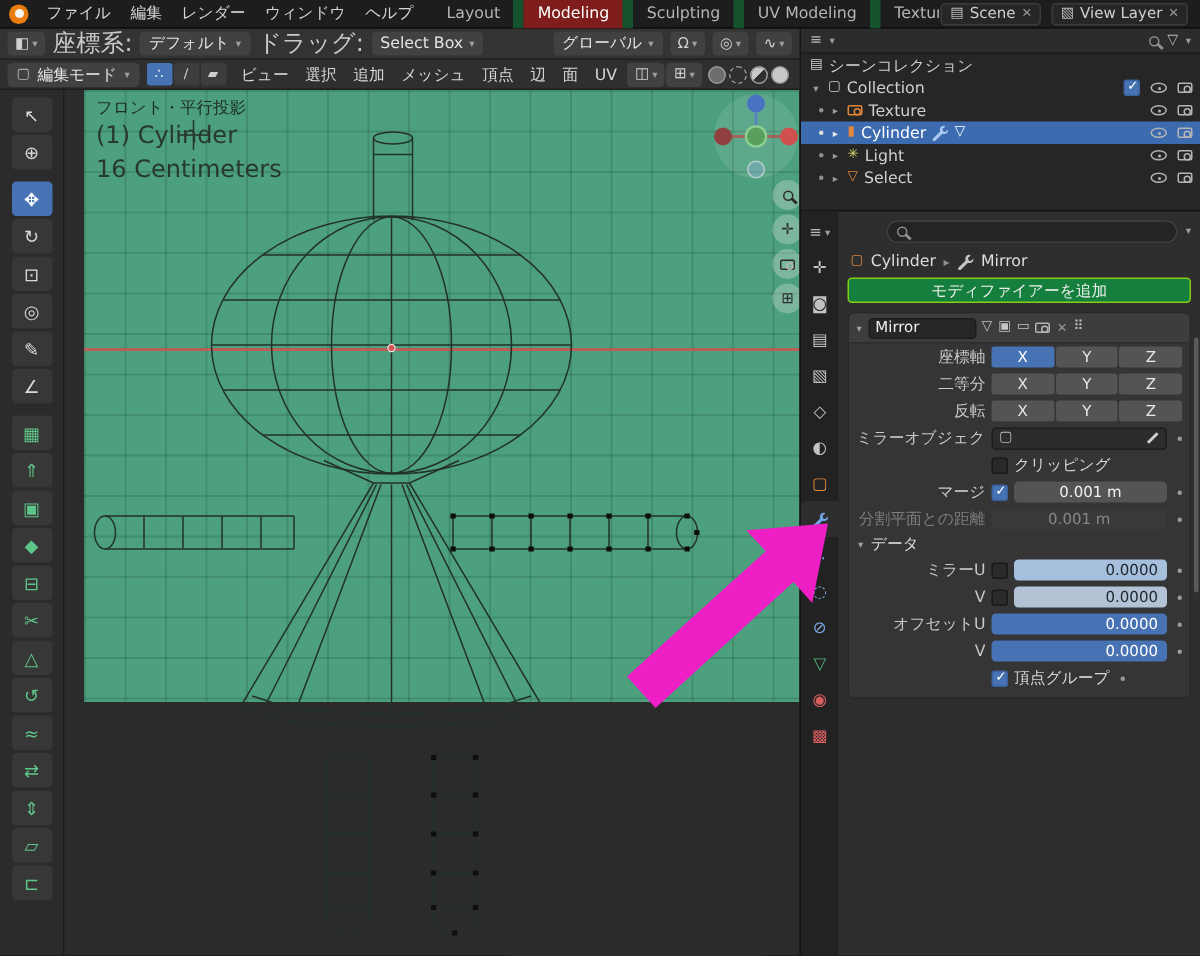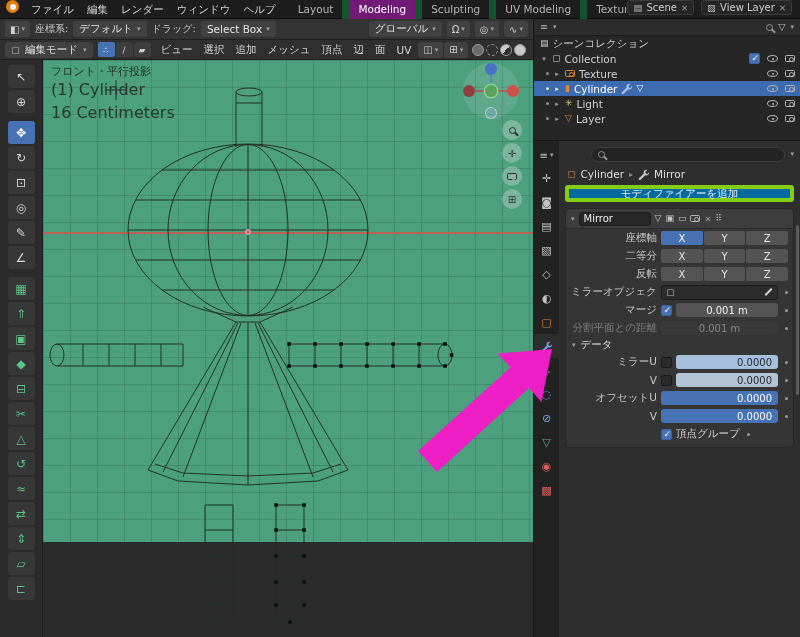--- a/index.html
+++ b/index.html
@@ -1,35 +1,35 @@
 <!DOCTYPE html>
 <html><head>
 <meta charset="utf-8">
 <style>
   *{box-sizing:border-box;margin:0;padding:0}
   html,body{width:800px;height:637px;overflow:hidden;background:#1d1d1d}
   body{position:relative;font-family:"DejaVu Sans","Liberation Sans",sans-serif;font-size:11px;color:#d6d6d6}
 
   
-  #topbar{position:absolute;left:0;top:0;width:800px;height:19px;background:#1d1d1d;display:flex;align-items:flex-start;padding:0 6px;gap:1px;border-bottom:1px solid #0e0e0e;z-index:6}
+  #topbar{position:absolute;left:0;top:0;width:800px;height:19px;background:#1d1d1d;display:flex;align-items:center;padding:0 6px;gap:1px;border-bottom:1px solid #0e0e0e;z-index:6}
   .logo{width:13px;height:13px;border-radius:50%;background:#e87d0d;position:relative;margin-right:5px;flex-shrink:0}
   .logo::after{content:"";position:absolute;left:3.5px;top:3.5px;width:6px;height:6px;border-radius:50%;background:#f4f4f4}
   .menu{padding:0 6px;line-height:19px;font-size:10.5px;color:#d6d6d6;white-space:nowrap}
   .tabs{display:flex;margin-left:6px;height:19px;overflow:hidden}
   .tab{padding:0 9px;line-height:19px;color:#b5b5b5;font-size:10.5px;white-space:nowrap;border-right:7px solid #14532d}
-  .tab.active{background:#701a75;color:#fff}
+  .tab.active{background:#7f1d1d;color:#fff}
   .tbright{margin-left:auto;display:flex;align-items:center;gap:7px;padding-right:2px}
   .tfield{display:flex;align-items:center;gap:4px;background:#262626;border:1px solid #3c3c3c;border-radius:3px;height:15px;padding:0 5px;font-size:10px;color:#cfcfcf;white-space:nowrap}
   .gi{font-size:9.5px;color:#b9b9b9;line-height:1}
   .xico{font-size:8.5px;color:#9a9a9a}
 
   
   #toolsettings{position:absolute;left:0;top:19px;width:533px;height:21px;background:#333333;border-bottom:1px solid #1f1f1f;display:flex;align-items:center;gap:5px;padding:0 5px;z-index:5}
   #vheader{position:absolute;left:0;top:40px;width:533px;height:20px;background:#2f2f2f;border-bottom:1px solid #1e1e1e;display:flex;align-items:center;gap:1px;padding:0 5px;z-index:5}
-  .lbl{color:#c9c9c9;font-size:10px;white-space:nowrap}
+  .lbl{color:#c9c9c9;font-size:16px;white-space:nowrap}
   .dd{display:flex;align-items:center;gap:4px;background:#414141;border-radius:3px;height:16px;padding:0 6px;font-size:10.5px;color:#e4e4e4;white-space:nowrap}
   .dd::after{content:"▾";font-size:7px;color:#9e9e9e}
   .ib{display:flex;align-items:center;gap:2px;background:#414141;border-radius:3px;height:16px;padding:0 5px;font-size:10px;color:#d0d0d0}
   .ib::after{content:"▾";font-size:7px;color:#9e9e9e}
   .hmenu{padding:0 5px;font-size:10.5px;color:#d6d6d6;white-space:nowrap}
   .mseg{display:flex;gap:1px;margin:0 4px}
   .msbtn{width:17px;height:15px;background:#3d3d3d;border-radius:2px;display:flex;align-items:center;justify-content:center;font-size:9px;color:#cfcfcf}
   .msbtn.on{background:#4772b3;color:#fff}
   .hspacer{flex:1}
   .shades{display:flex;gap:2px;margin:0 3px}
@@ -39,21 +39,21 @@
   .shade.half{background:linear-gradient(135deg,#c9c9c9 50%,transparent 50%)}
   .shade.full{background:#c9c9c9}
 
   
   #viewport{position:absolute;left:0;top:60px;width:533px;height:577px;overflow:hidden;background:#2b2b2b}
   #toolcol{position:absolute;left:0;top:0;width:43px;height:100%;background:#2b2b2b;border-right:1px solid #1e1e1e;display:flex;flex-direction:column;align-items:center;padding-top:5px;gap:2px;z-index:2}
   .tool{width:27px;height:23px;background:#373737;border-radius:3px;display:flex;align-items:center;justify-content:center;font-size:12px;color:#d8d8d8;flex-shrink:0}
   .tool.green{color:#5ec487}
   .tool.active{background:#4772b3;color:#fff}
   .tgap{height:4px;flex-shrink:0}
-  #canvas{position:absolute;left:43px;top:0;width:490px;height:482px;background-color:#4ca07e;background-image:linear-gradient(rgba(0,25,12,.14) 1px,transparent 1px),linear-gradient(90deg,rgba(0,25,12,.14) 1px,transparent 1px);background-size:27px 27px}
+  #canvas{position:absolute;left:56px;top:0;width:490px;height:408px;background-color:#4ca07e;background-image:linear-gradient(rgba(0,25,12,.14) 1px,transparent 1px),linear-gradient(90deg,rgba(0,25,12,.14) 1px,transparent 1px);background-size:27px 27px}
   #redline{position:absolute;left:0;top:172px;width:100%;height:1.5px;background:rgba(207,82,82,.85)}
   #wire{position:absolute;left:0;top:0}
   #overlay-text{position:absolute;left:8px;top:4px;color:#1e2d25;line-height:1.4;font-size:11px}
   #overlay-text .sub{font-size:16px;color:#27382f}
   #navgizmo{position:absolute;right:14px;top:3px;width:56px;height:56px;border-radius:50%;background:rgba(255,255,255,.10)}
   .axline{position:absolute;background:rgba(120,120,120,.55)}
   .ball{position:absolute;width:12px;height:12px;border-radius:50%}
   .vbtn{position:absolute;left:459px;width:20px;height:20px;border-radius:50%;background:rgba(235,235,235,.30);display:flex;align-items:center;justify-content:center;color:#2c2c2c;font-size:10px}
   .mag{width:7px;height:7px;border:1.5px solid #8f8f8f;border-radius:50%;position:relative;flex-shrink:0}
   .mag::after{content:"";position:absolute;right:-4px;bottom:-2.5px;width:5px;height:1.6px;background:#8f8f8f;transform:rotate(45deg)}
@@ -87,21 +87,21 @@
   #ptabs{width:25px;background:#222222;display:flex;flex-direction:column;align-items:center;padding-top:3px;flex-shrink:0}
   .edsel{height:22px;display:flex;align-items:center;gap:2px;font-size:10px;color:#bbb}
   .ptab{width:25px;height:24px;display:flex;align-items:center;justify-content:center;font-size:11px;color:#c2c2c2}
   .ptab.active{background:#2e2e2e;border-radius:3px 0 0 3px}
   .c-or{color:#e0873a}.c-bl{color:#7aa7e0}.c-gr{color:#56b87a}.c-rd{color:#d95f5f}
   #pcontent{flex:1;position:relative;padding:4px 6px 0 6px;display:flex;flex-direction:column;gap:3px;overflow:hidden}
   .psearch{display:flex;align-items:center;gap:5px;height:18px}
   .searchbox{flex:1;margin-left:26px;height:15px;background:#242424;border:1px solid #3e3e3e;border-radius:8px;display:flex;align-items:center;gap:5px;padding:0 6px}
   .bcrumb{display:flex;align-items:center;gap:5px;height:16px;font-size:10.5px;padding-left:2px;color:#dedede}
   .bsep{color:#8e8e8e;font-size:8px}
-  .bigbtn{height:17px;background:#0369a1;border:4px solid #84cc16;border-radius:3px;display:flex;align-items:center;justify-content:center;font-size:10.5px;color:#ededed}
+  .bigbtn{height:17px;background:#15803d;border:1px solid #84cc16;border-radius:3px;display:flex;align-items:center;justify-content:center;font-size:10.5px;color:#ededed}
   .panel{background:#353535;border:1px solid #282828;border-radius:4px;padding-bottom:4px;margin-top:3px}
   .phead{height:20px;display:flex;align-items:center;gap:4px;padding:0 5px;background:#3d3d3d;border-radius:4px 4px 0 0;border-bottom:1px solid #2b2b2b}
   .nfield{width:72px;height:14px;background:#272727;border:1px solid #1c1c1c;border-radius:3px;display:flex;align-items:center;padding:0 4px;font-size:10px;color:#eee}
   .hic{font-size:9px;color:#c5c5c5;line-height:1}
   .prow{display:flex;align-items:center;gap:4px;height:18px;padding:0 5px}
   .plabel{width:86px;flex-shrink:0;text-align:right;font-size:10.5px;color:#c9c9c9;white-space:nowrap;overflow:hidden}
   .plabel.dis{color:#7d7d7d}
   .seg{flex:1;display:flex;gap:1px}
   .sbtn{flex:1;height:14px;background:#545454;border-radius:2px;display:flex;align-items:center;justify-content:center;font-size:10px;color:#e8e8e8}
   .sbtn.on{background:#4772b3;color:#fff}
@@ -353,21 +353,21 @@
     <span>Light</span>
     <span class="oright">
       <span class="eye"></span>
       <span class="cam"></span>
     </span>
   </div>
   <div class="orow child">
     <span class="lead"></span>
     <span class="tw">▸</span>
     <span class="oic orange">▽</span>
-    <span>Layer</span>
+    <span>Select</span>
     <span class="oright">
       <span class="eye"></span>
       <span class="cam"></span>
     </span>
   </div>
 </div>
 
 <div id="props">
   <div id="ptabs">
     <div class="edsel">
@@ -450,20 +450,25 @@
       </div>
       <div class="prow">
         <span class="plabel">ミラーオブジェクト</span>
         <div class="ofield">
           <span class="gi">▢</span>
           <span class="picker"></span>
         </div>
         <span class="adot"></span>
       </div>
       <div class="prow">
+        <span class="plabel"></span>
+        <span class="cb"></span>
+        <span class="cblabel">クリッピング</span>
+      </div>
+      <div class="prow">
         <span class="plabel">マージ</span>
         <span class="cb on"></span>
         <span class="nfieldv">0.001 m</span>
         <span class="adot"></span>
       </div>
       <div class="prow">
         <span class="plabel dis">分割平面との距離</span>
         <span class="nfieldv dis">0.001 m</span>
         <span class="adot"></span>
       </div>

